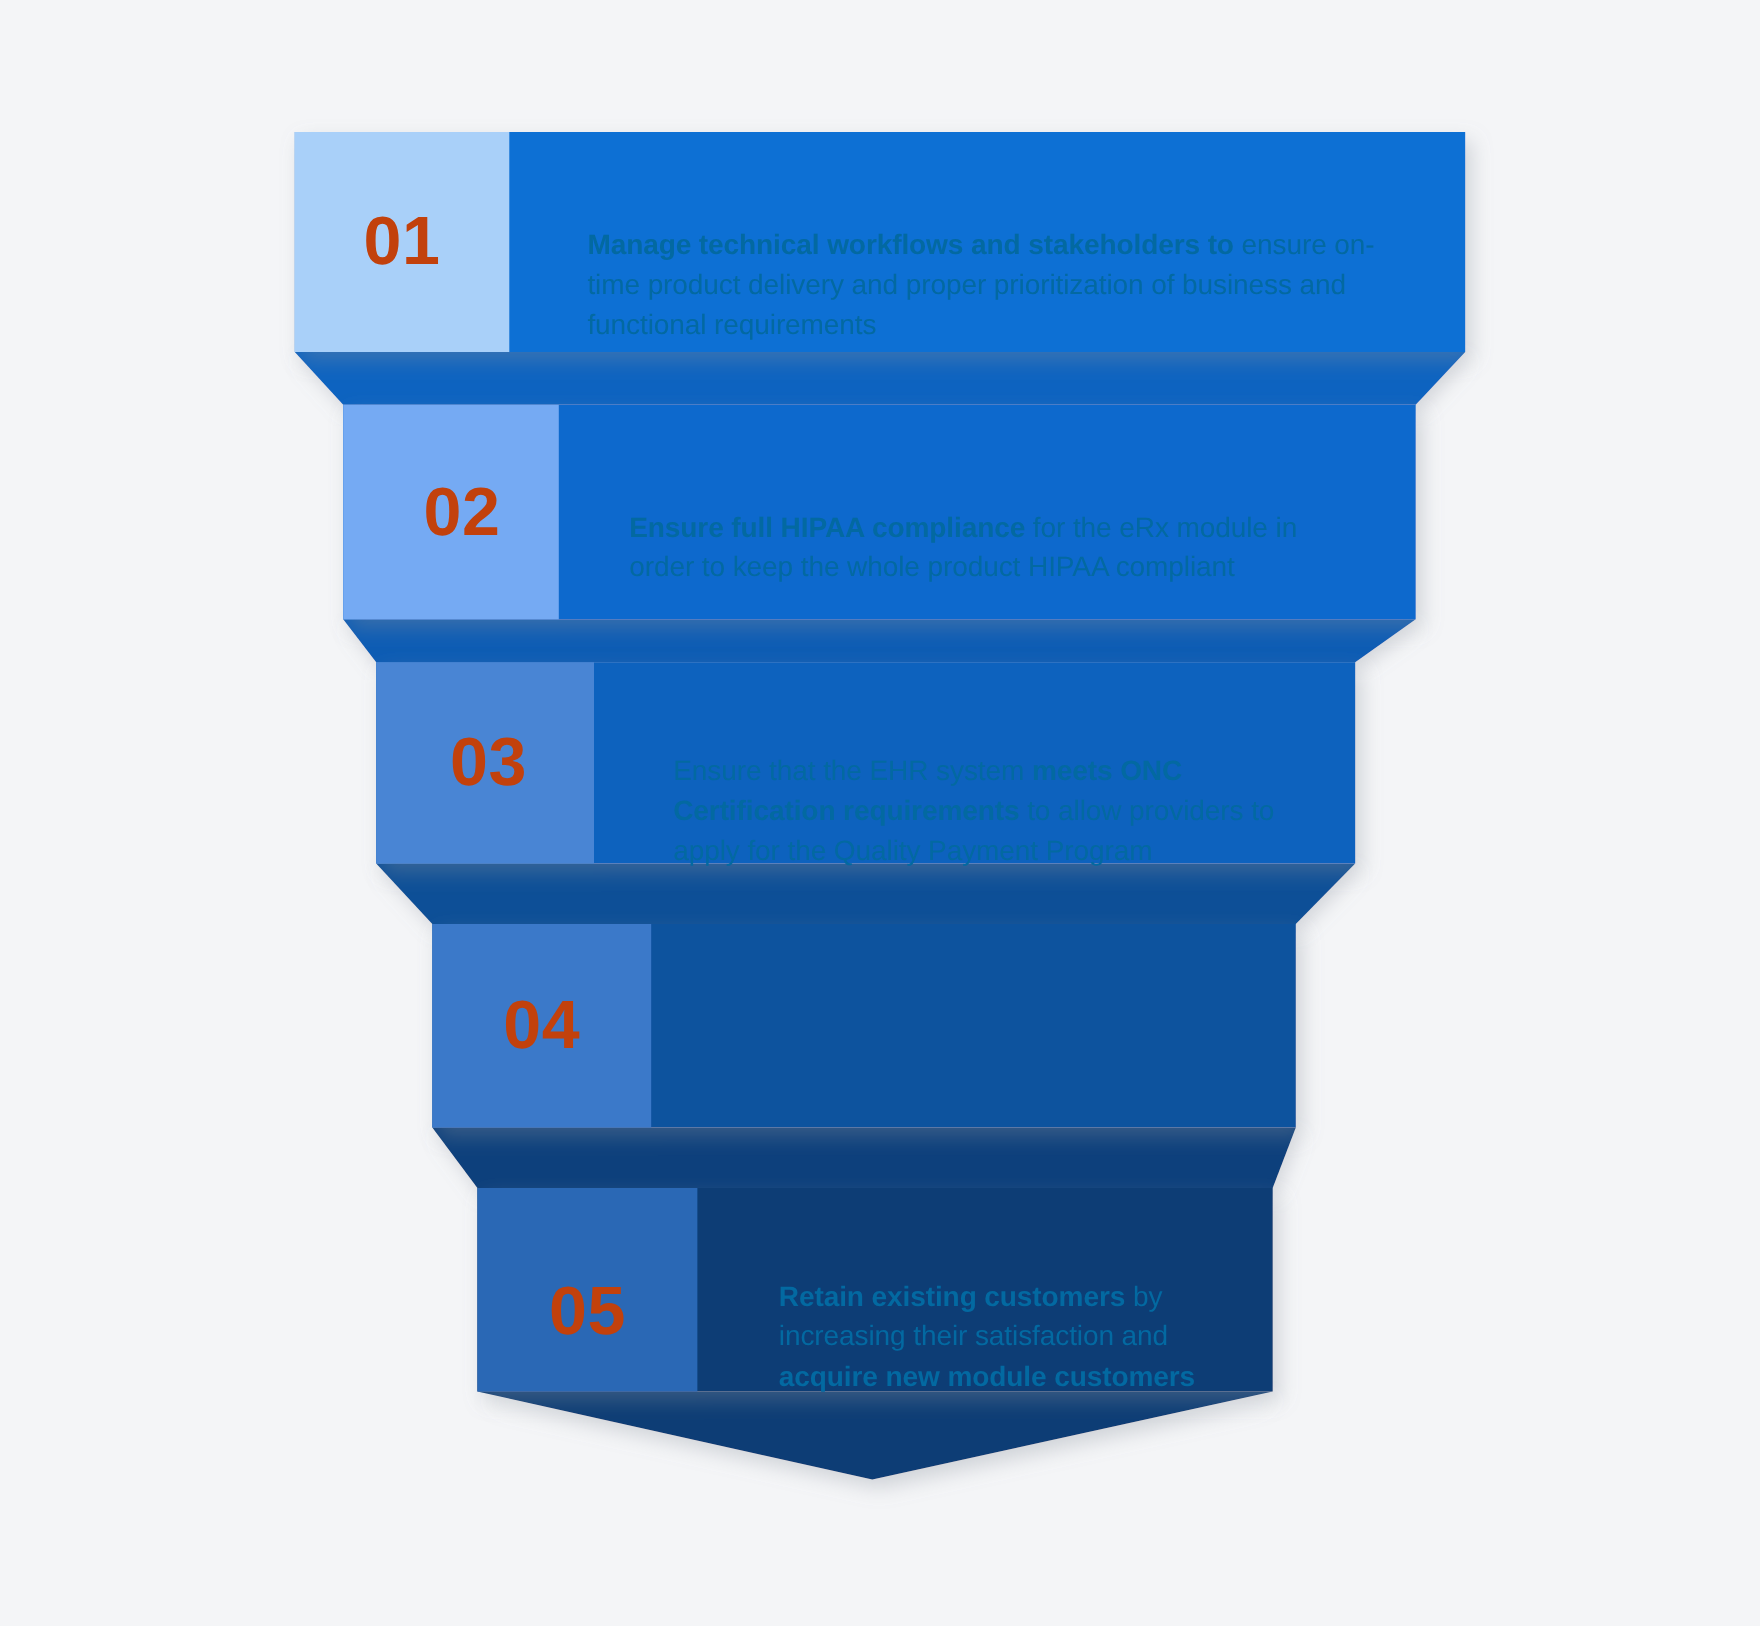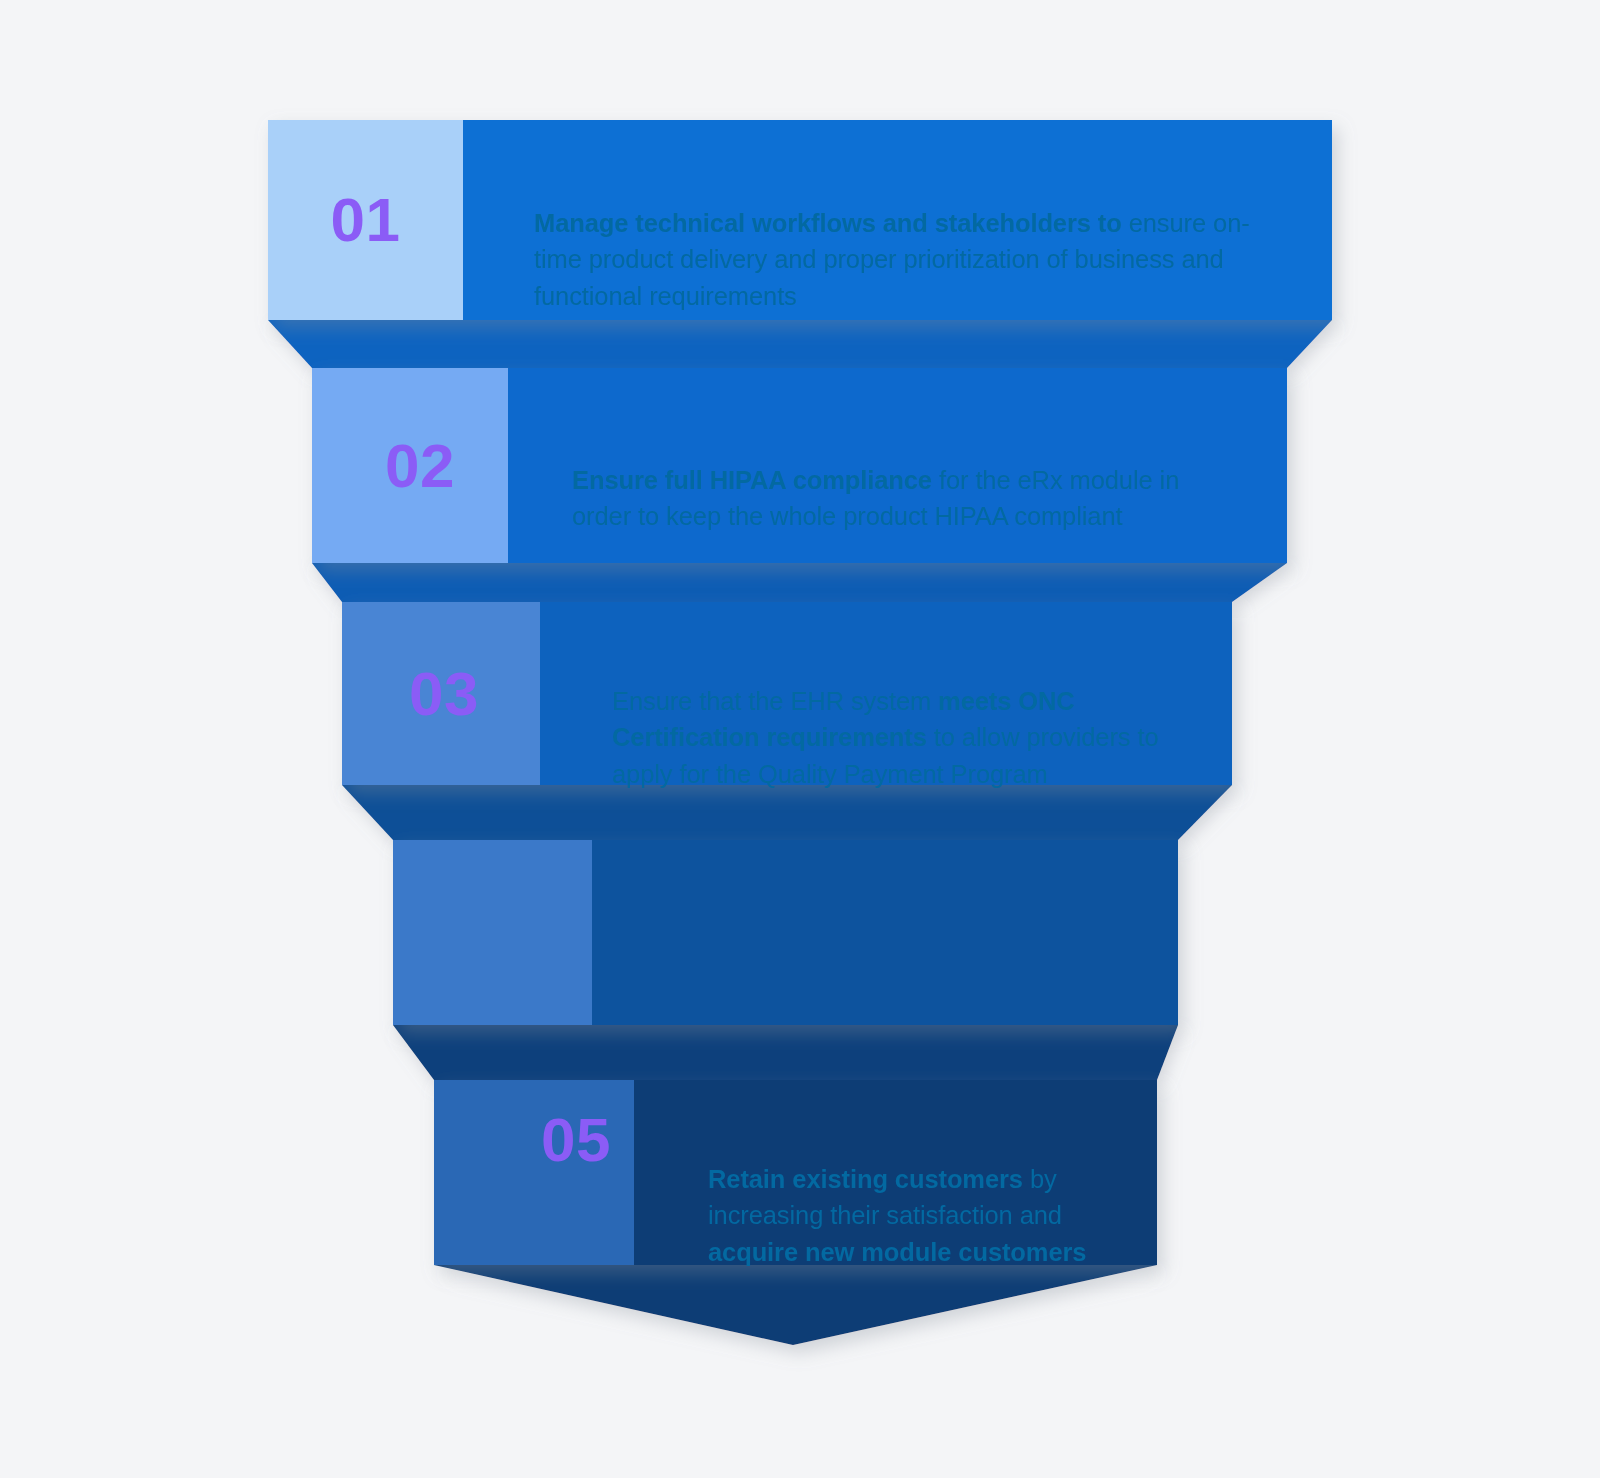--- a/index.html
+++ b/index.html
@@ -18,21 +18,21 @@
     font-size:25.5px;
     line-height:1.44;
     letter-spacing:-0.1px;
     font-weight:400;
     white-space:pre-line;
   }
   .row-text b { font-weight:700; }
 
   .row-num {
     position:absolute;
-    color:#8b5cf6;
+    color:#c2410c;
     font-weight:700;
     font-size:62px;
     letter-spacing:0.5px;
     display:flex;
     align-items:center;
     justify-content:center;
     line-height:1;
   }
 </style>
 </head>
@@ -87,21 +87,24 @@
 
   <div class="row-num" style="left:268px; top:120px; width:195px; height:200px;">
     <span>01</span>
   </div>
   <div class="row-num" style="left:312px; top:368px; width:216px; height:195px;">
     <span>02</span>
   </div>
   <div class="row-num" style="left:352px; top:602px; width:184px; height:183px;border-radius:31px;">
     <span>03</span>
   </div>
-  <div class="row-num" style="left:434px; top:1047px; width:200px; height:185px;margin-left:42px;">
+  <div class="row-num" style="left:393px; top:840px; width:199px; height:185px;">
+    <span>04</span>
+  </div>
+  <div class="row-num" style="left:434px; top:1100px; width:200px; height:185px;">
     <span>05</span>
   </div>
 
   <div class="row-text" style="left:534px; top:168px; width:730px;">
     <b>Manage technical workflows and stakeholders to</b><span> ensure on-time product delivery and proper prioritization of business and functional requirements</span>
   </div>
 
   <div class="row-text" style="left:572px; top:425px; width:670px;">
     <b>Ensure full HIPAA compliance</b><span> for the eRx module in order to keep the whole product HIPAA compliant</span>
   </div>

